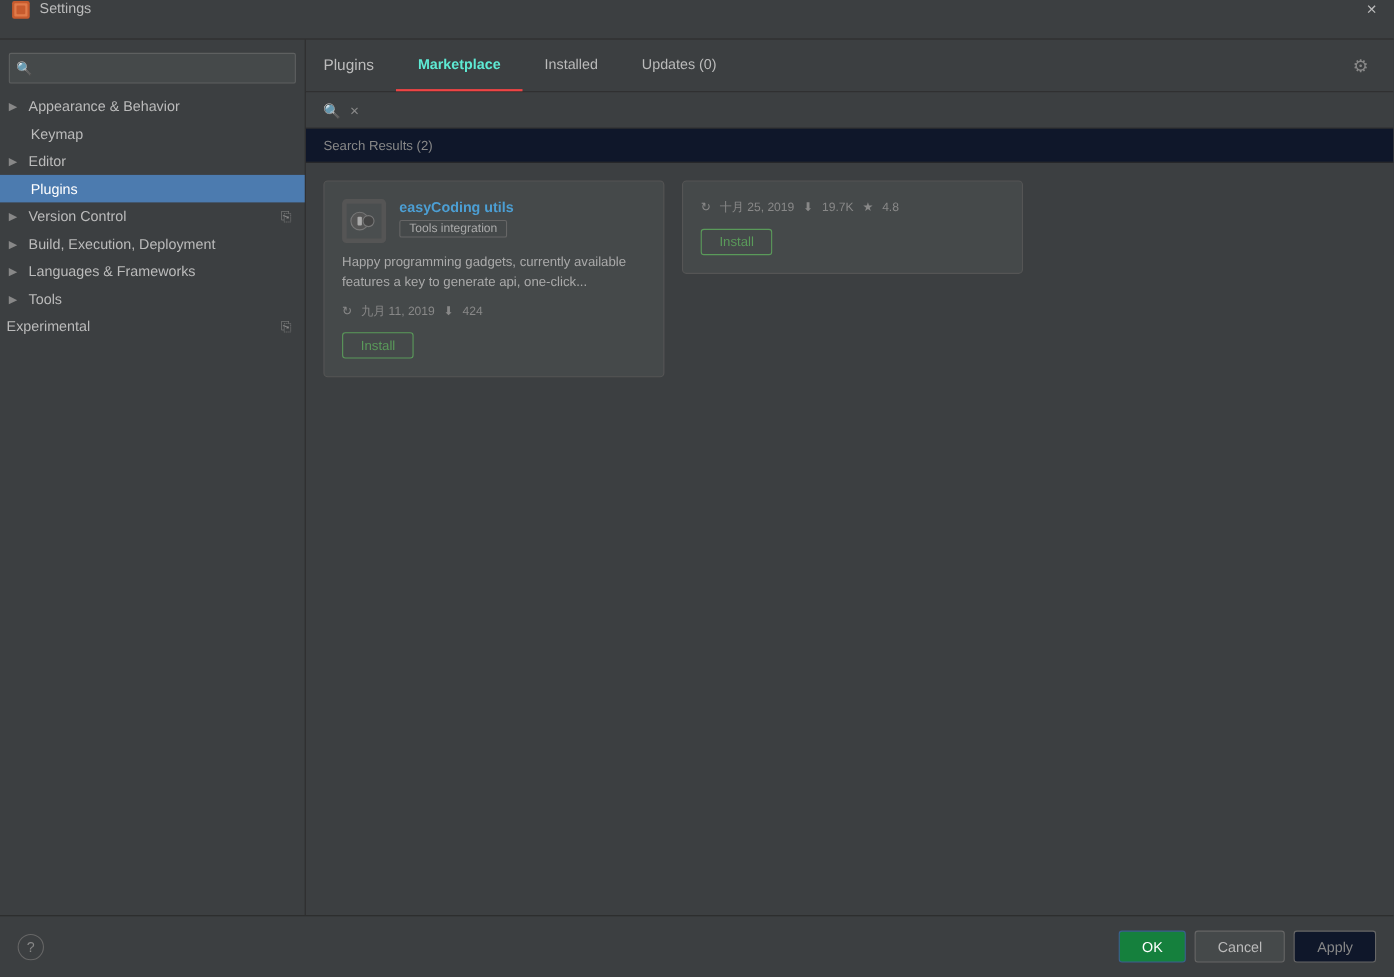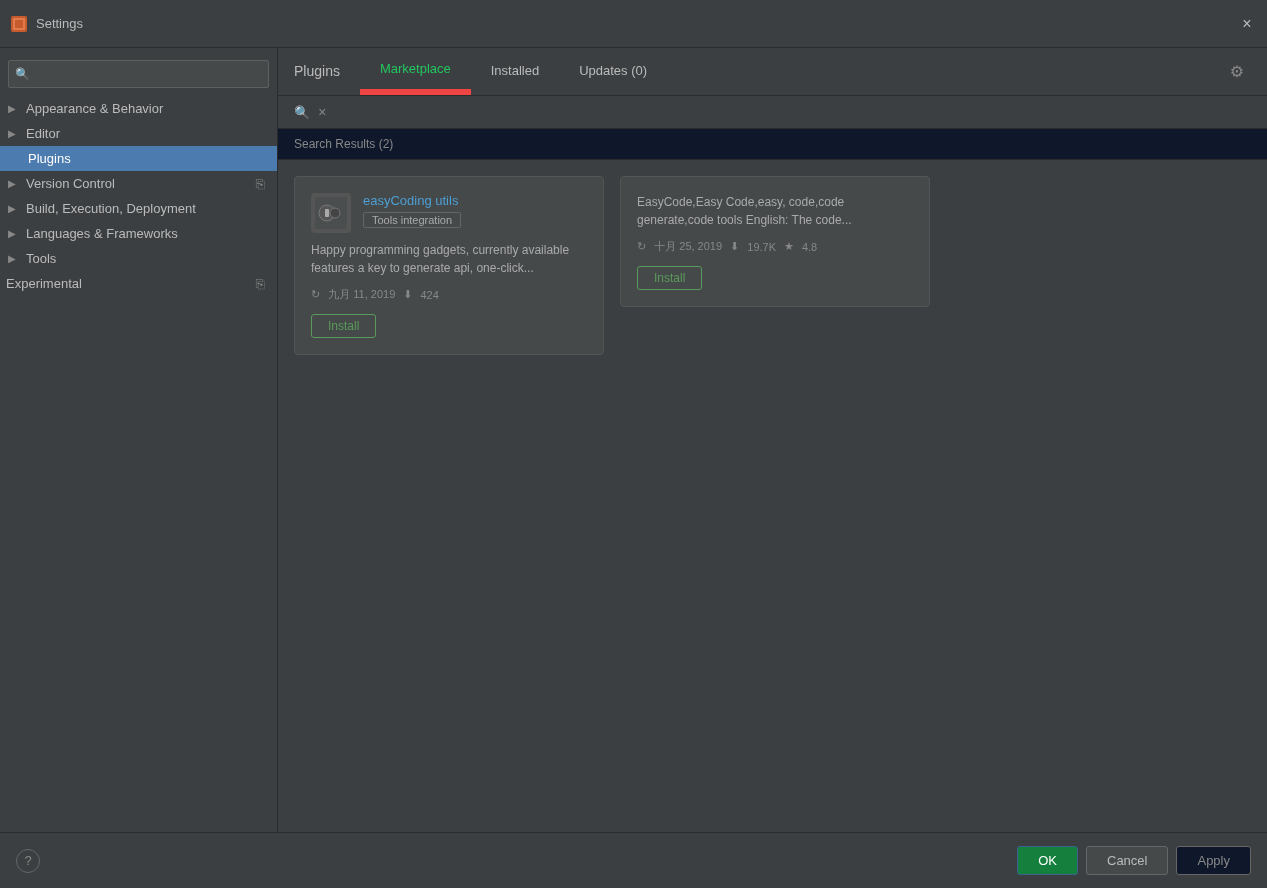--- a/index.html
+++ b/index.html
@@ -9,23 +9,22 @@
       font-size: 13px;
       color: #bbbbbb;
       width: 1267px;
       height: 888px;
       overflow: hidden;
       display: flex;
       flex-direction: column;
     }
     .title-bar {
       background: #3c3f41;
-      height: 48px;
-      display: flex;
-      align-items: center;
+      height: 36px;
+      display: flex;
       padding: 0 10px;
       border-bottom: 1px solid #2b2b2b;
       flex-shrink: 0;
     }
     .title-bar-icon {
       width: 18px;
       height: 18px;
       margin-right: 8px;
       display: flex;
       align-items: center;
@@ -138,22 +137,23 @@
       padding: 8px 20px;
       cursor: pointer;
       color: #bbbbbb;
       font-size: 13px;
       border-bottom: 2px solid transparent;
       height: 100%;
       display: flex;
       align-items: center;
     }
     .tab.active {
-      color: #22c55e;
-      border-bottom: 6px solid #ef4444;
+      color: #5eead4;
+      border-bottom: 2px solid #ef4444;
+      font-weight: bold;
     }
     .tabs-spacer { flex: 1; }
     .tabs-gear {
       width: 28px;
       height: 28px;
       display: flex;
       align-items: center;
       justify-content: center;
       cursor: pointer;
       color: #888;
@@ -234,21 +234,21 @@
       overflow: hidden;
     }
     .plugin-icon svg {
       width: 32px;
       height: 32px;
     }
     .plugin-info { flex: 1; }
     .plugin-name {
       color: #4c9fd4;
       font-size: 13px;
-      font-weight: 400;
+      font-weight: 700;
       text-decoration: none;
       cursor: pointer;
     }
     .plugin-tag {
       display: inline-block;
       padding: 1px 8px;
       border: 1px solid #666;
       border-radius: 2px;
       font-size: 11px;
       color: #aaa;
@@ -351,20 +351,23 @@
 
   <div class="sidebar">
     <div class="sidebar-search">
       <span class="sidebar-search-icon">🔍</span>
       <input type="text" style="">
     </div>
 
     <div class="sidebar-item has-arrow">
       <span class="sidebar-arrow">▶</span>
       <span class="sidebar-item-label">Appearance &amp; Behavior</span>
+    </div>
+    <div class="sidebar-item" style="padding-left:28px;">
+      <span class="sidebar-item-label">Keymap</span>
     </div>
     <div class="sidebar-item has-arrow">
       <span class="sidebar-arrow">▶</span>
       <span class="sidebar-item-label">Editor</span>
     </div>
     <div class="sidebar-item active" style="padding-left:28px;">
       <span class="sidebar-item-label">Plugins</span>
     </div>
     <div class="sidebar-item has-arrow">
       <span class="sidebar-arrow">▶</span>
@@ -438,21 +441,20 @@
         <div class="plugin-meta">
           <span class="plugin-meta-item">↻</span>
           <span class="plugin-meta-item">九月 11, 2019</span>
           <span class="plugin-meta-item">⬇</span>
           <span class="plugin-meta-item">424</span>
         </div>
         <button class="plugin-install-btn">Install</button>
       </div>
 
       <div class="plugin-card">
-        <div class="plugin-description">EasyCode,Easy Code,easy, code,code generate,code tools English: The code...</div>
         <div class="plugin-meta">
           <span class="plugin-meta-item">↻</span>
           <span class="plugin-meta-item">十月 25, 2019</span>
           <span class="plugin-meta-item">⬇</span>
           <span class="plugin-meta-item">19.7K</span>
           <span class="plugin-meta-item">★</span>
           <span class="plugin-meta-item">4.8</span>
         </div>
         <button class="plugin-install-btn">Install</button>
       </div>

